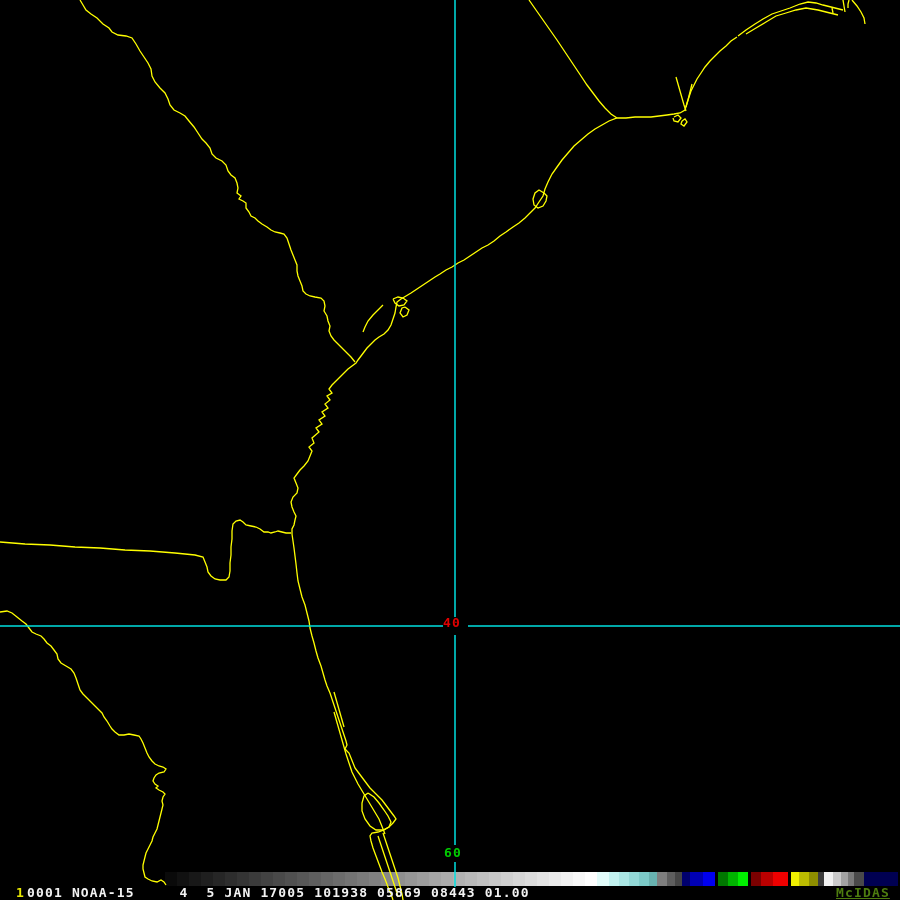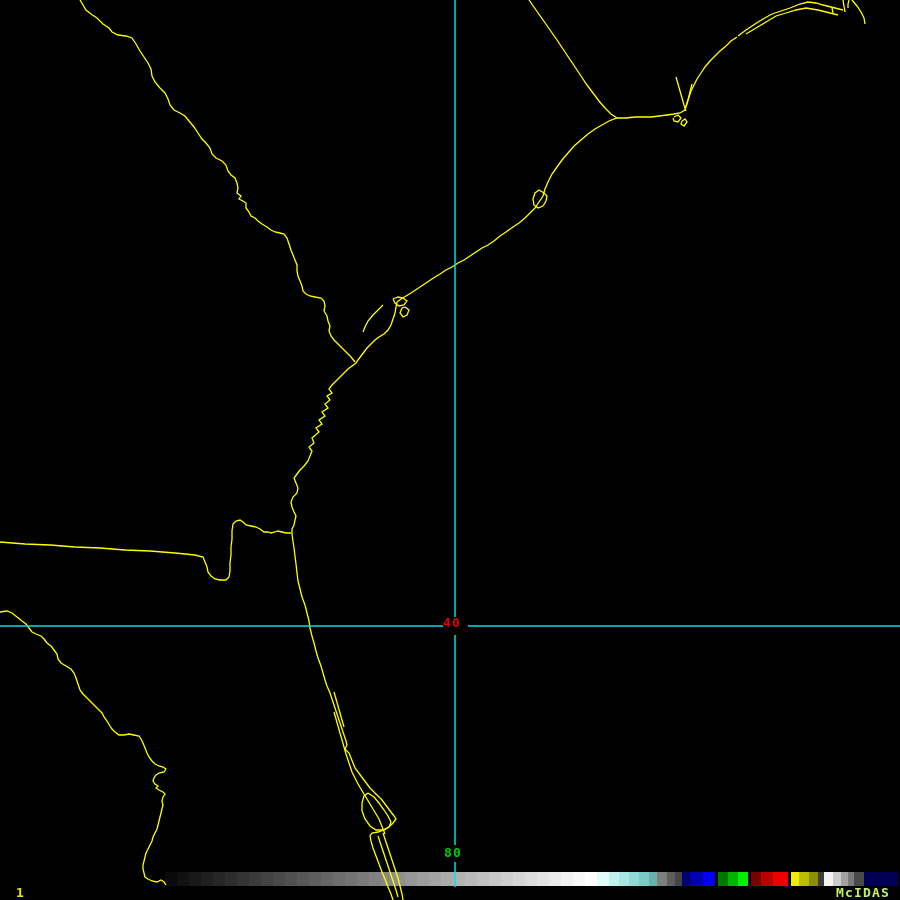--- a/index.html
+++ b/index.html
@@ -119,17 +119,18 @@
       <div style="width: 6px; background: rgb(60, 60, 60);"></div>
       <div style="width: 9px; background: rgb(242, 242, 242);"></div>
       <div style="width: 8px; background: rgb(202, 202, 202);"></div>
       <div style="width: 7px; background: rgb(162, 162, 162);"></div>
       <div style="width: 6px; background: rgb(122, 122, 122);"></div>
       <div style="width: 10px; background: rgb(74, 74, 74);"></div>
       <div style="width: 34px; background: rgb(0, 0, 82);"></div>
     </div>
 
   <div class="gridlabel" style="left: 443px; top: 615px; color: rgb(224, 0, 0); z-index: 3;">40</div>
-  <div class="gridlabel" style="left: 444px; top: 845px; color: rgb(0, 204, 0); z-index: 3;">80</div>
+  <div class="gridlabel" style="left: 444px; top: 845px; color: rgb(0, 204, 0); z-index: 3;">60</div>
 
   <span class="statustext" style="left: 16px; color: rgb(232, 232, 0); z-index: 3;">1</span>
-  <span class="statustext" style="left: 836px; color: #bef264; z-index: 3;">McIDAS</span>
+  <span class="statustext" style="left: 27px; color: rgb(242, 242, 242); z-index: 3;">0001 NOAA-15     4  5 JAN 17005 101938 05869 08443 01.00</span>
+  <span class="statustext" style="left: 836px; color: #4d7c0f; z-index: 3; text-decoration: underline;">McIDAS</span>
 </div>
 
 </body></html>

